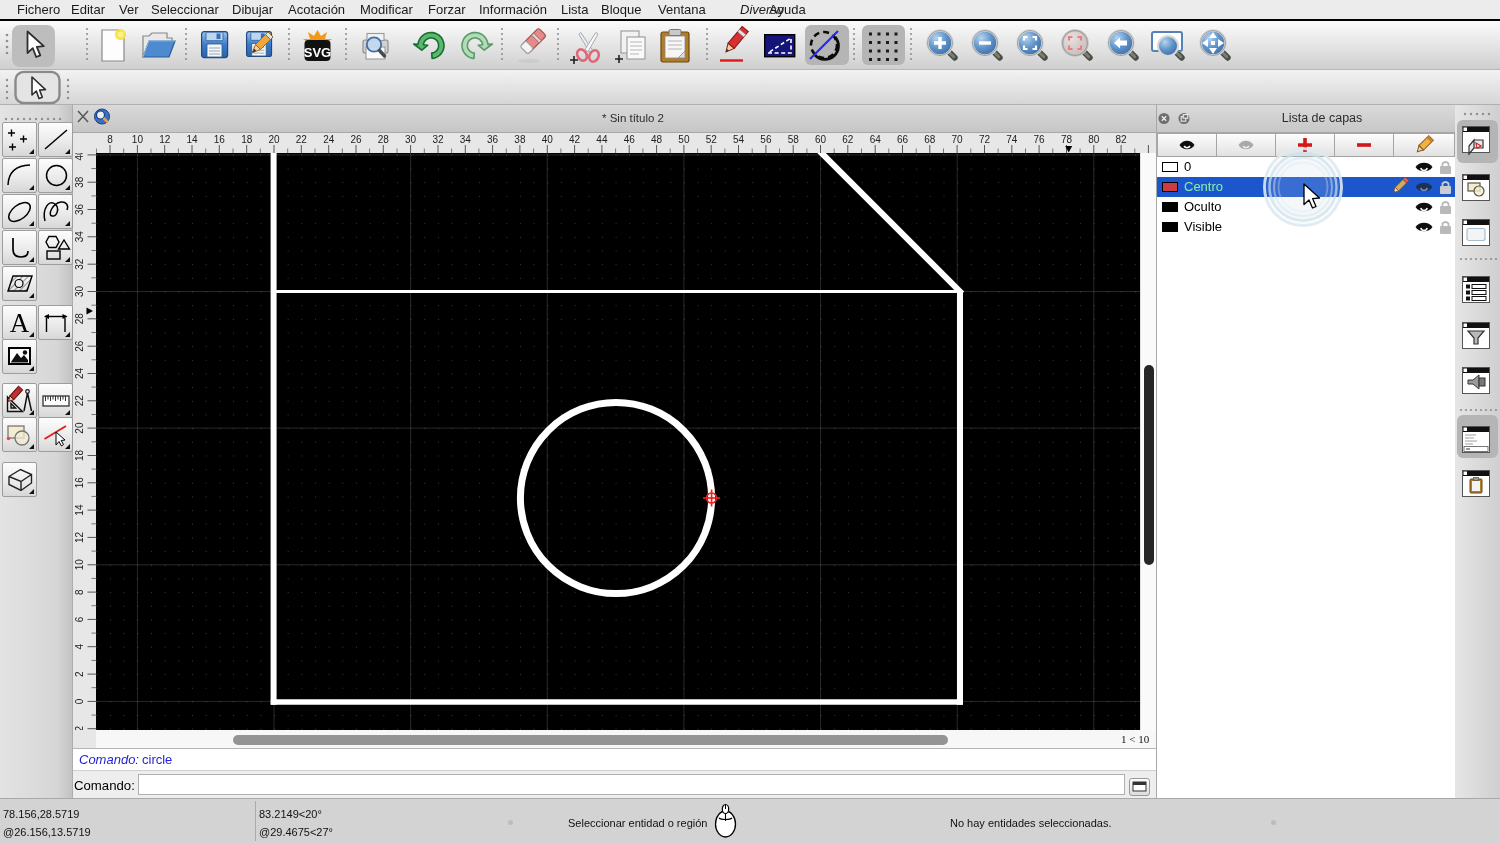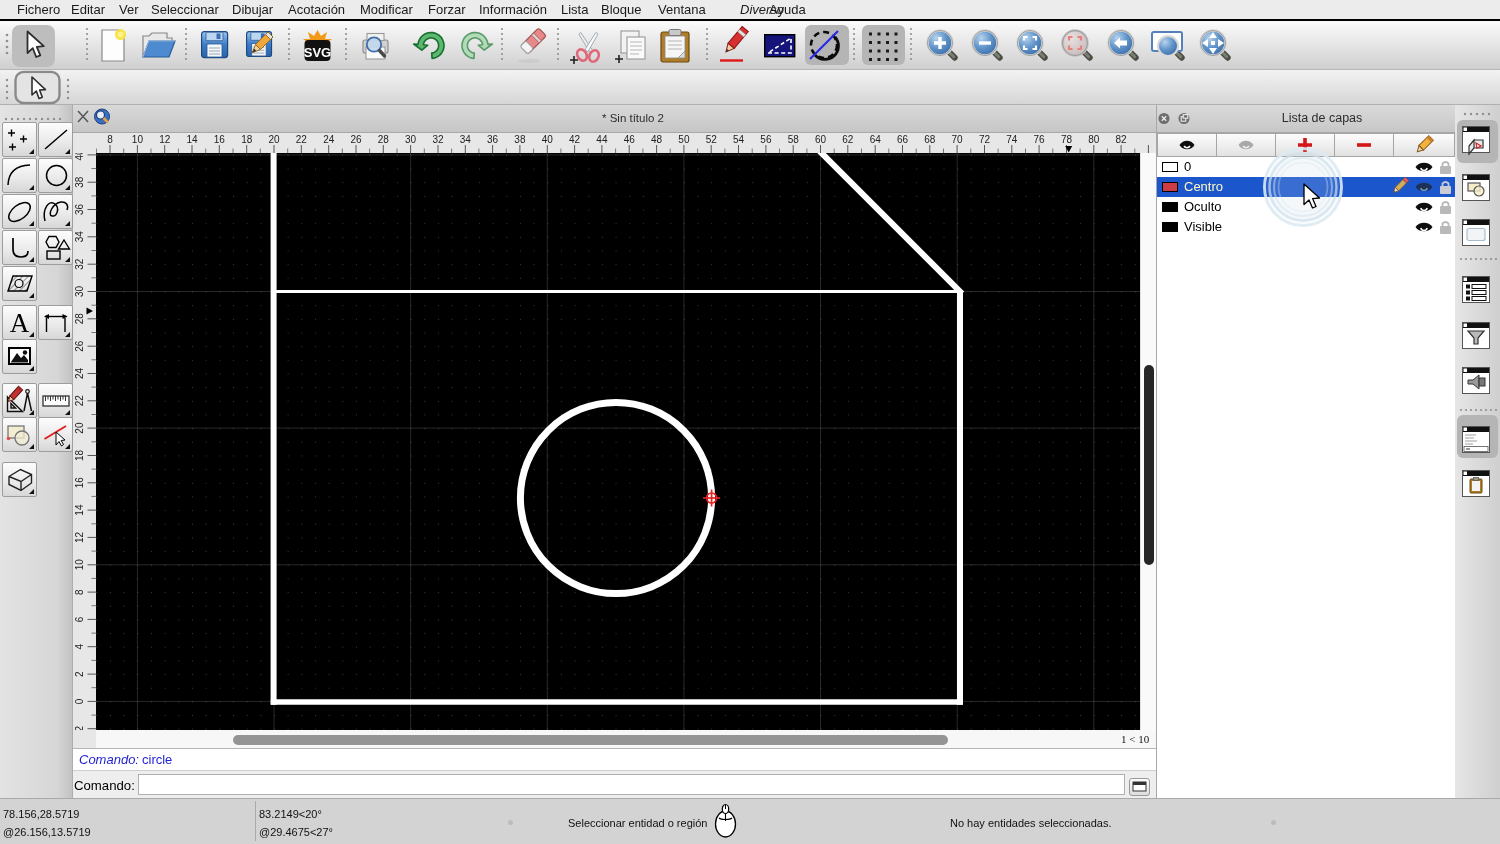--- a/index.html
+++ b/index.html
@@ -830,21 +830,21 @@
         <span class="nm">0</span>
       <svg width="298" height="20" style="position:absolute;left:0;top:0;">
           <path d="M258.5 10 C262 4.2 272 4.2 275.5 10 C272 15.8 262 15.8 258.5 10 Z" fill="#0d0d0d"></path>
           <path d="M263.8 11 A3.3 3.3 0 0 0 270.2 11" fill="none" stroke="#fff" stroke-width="1.5"></path>
           <rect x="283" y="9" width="11" height="8" rx="1" fill="#b9b9b9"></rect>
           <path d="M285.5 9 L285.5 6.5 Q288.5 3.5 291.5 6.5 L291.5 9" fill="none" stroke="#b9b9b9" stroke-width="1.8"></path>
         </svg>
     </div>
     <div class="lrow" style="top:72px;background:#1c56cd;">
       <div class="swatch" style="background:#cd3b45;"></div>
-        <span class="nm" style="color:#fef9c3;">Centro</span>
+        <span class="nm" style="color:#86efac;">Centro</span>
       <svg width="298" height="20" style="position:absolute;left:0;top:0;">
           <g transform="rotate(45 242 10)">
             <rect x="239.5" y="-1.5" width="5" height="3.5" fill="#e8596a" stroke="#7c4a20" stroke-width="0.7"></rect>
             <rect x="239.5" y="2" width="5" height="11" fill="#cfae62" stroke="#7c4a20" stroke-width="0.7"></rect>
             <path d="M239.5 13 L242 17.8 L244.5 13 Z" fill="#ece0c4" stroke="#7c4a20" stroke-width="0.7"></path>
             <path d="M241.2 16.2 L242 17.8 L242.8 16.2 Z" fill="#444"></path>
           </g>
           <path d="M258.5 10 C262 4.2 272 4.2 275.5 10 C272 15.8 262 15.8 258.5 10 Z" fill="#1d3156"></path>
           <path d="M263.8 11 A3.3 3.3 0 0 0 270.2 11" fill="none" stroke="#7d95bd" stroke-width="1.5"></path>
           <rect x="283" y="9" width="11" height="8" rx="1" fill="#c9ccd4"></rect>

